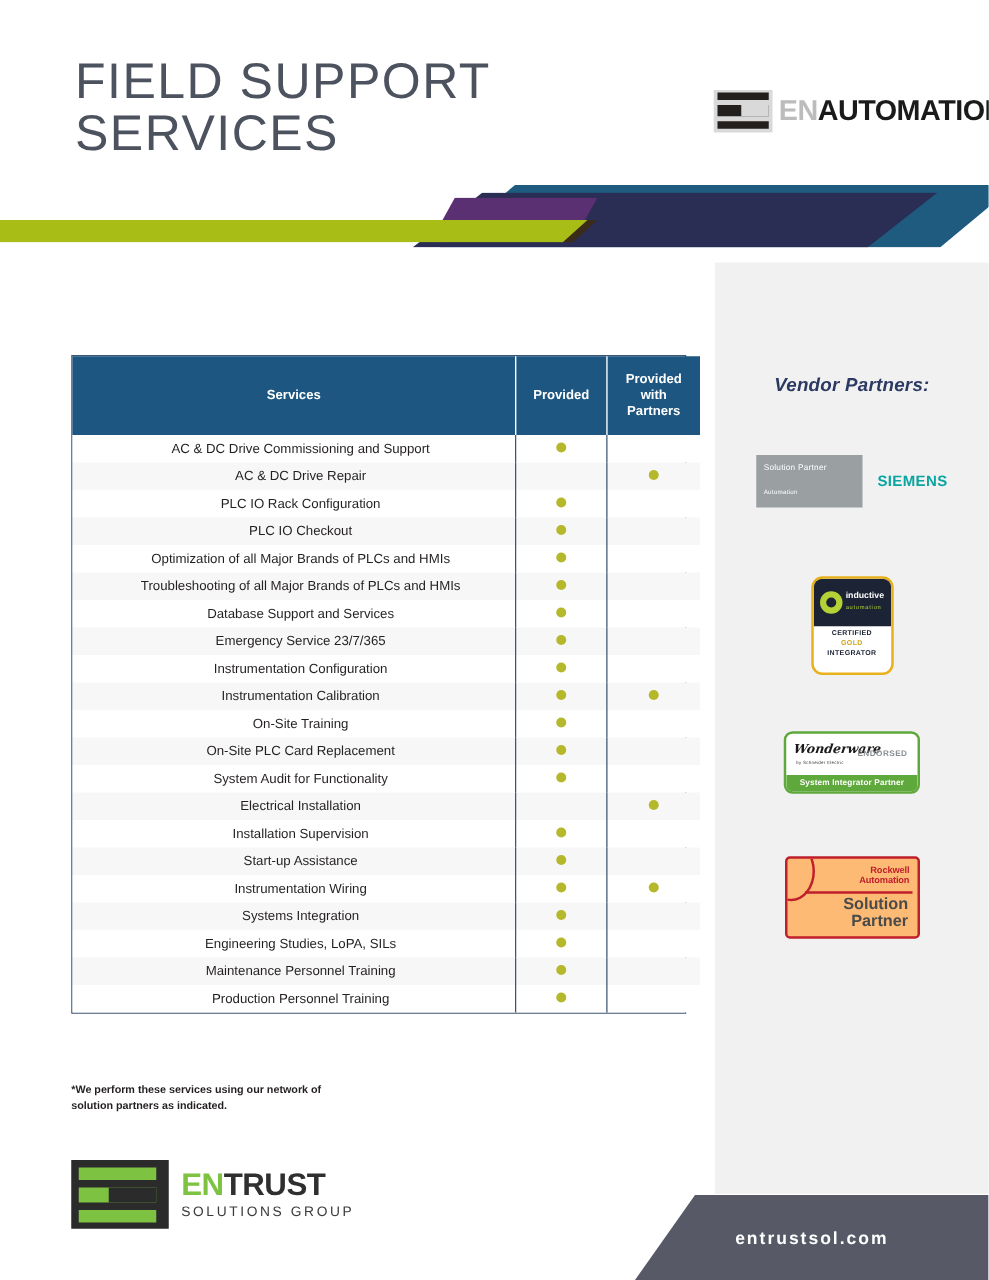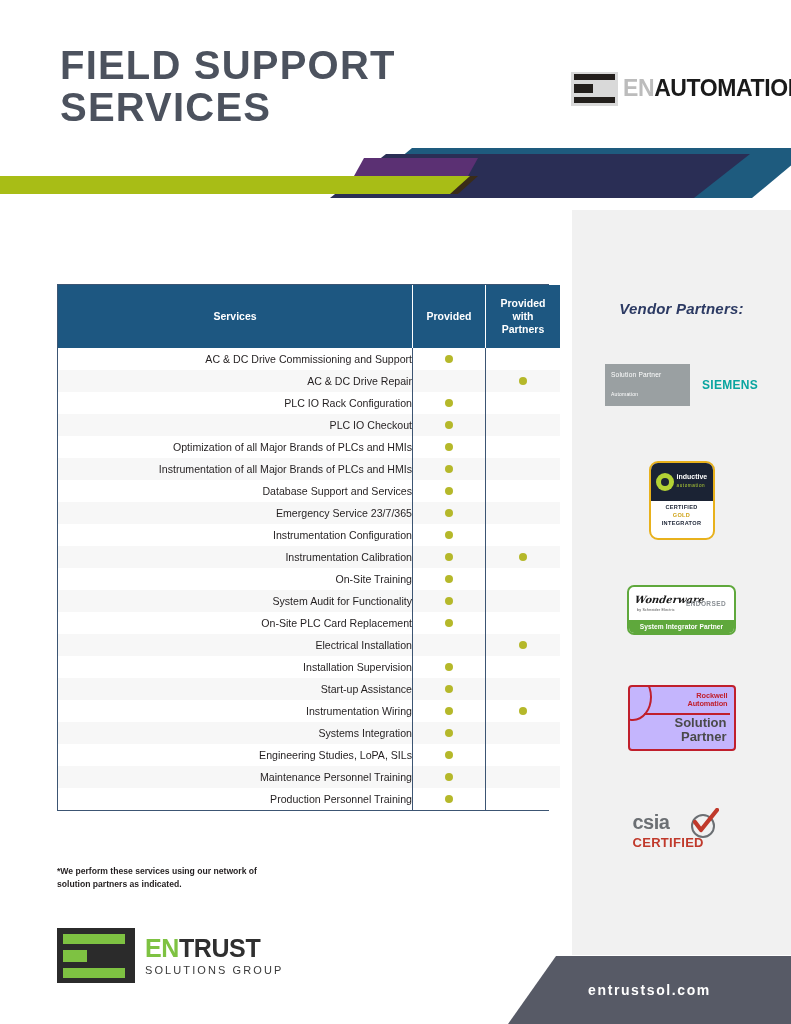--- a/index.html
+++ b/index.html
@@ -8,21 +8,21 @@
     background:#ffffff;
     font-family:"Liberation Sans","DejaVu Sans",sans-serif;
     position:relative;overflow:hidden;
   }
   .page{position:absolute;inset:0;background:#fff;}
 
   
   .header{position:absolute;left:0;top:0;width:791px;height:150px;background:#fff;}
   .title{
     position:absolute;left:60px;top:44px;width:470px;
-    font-size:40px;font-weight:bold;line-height:1.06;
+    font-size:40px;font-weight:normal;line-height:1.06;
     letter-spacing:1.2px;color:#4c525e;
   }
   .title .ln{display:block;}
 
   
   .en-logo{position:absolute;left:571px;top:70px;width:185px;height:38px;}
   .en-mark{position:absolute;left:0;top:2px;width:47px;height:34px;background:#d9d9d9;}
   .en-mark .b{position:absolute;left:0;background:#231f1c;}
   .en-mark .b1{top:2px;left:3px;width:41px;height:6px;}
   .en-mark .b2{top:12px;left:3px;width:41px;height:9px;}
@@ -63,21 +63,21 @@
   }
   thead th:last-child{border-right:none;}
   th.c-serv{width:350px;height:51px;}
   th.c-prov{width:68px;}
   th.c-part{width:70px;}
   tbody td{
     font-size:10.6px;color:#231f20;height:22px;padding:0;
     border-right:1px solid #3c5573;
   }
   tbody td:last-child{border-right:none;}
-  tbody td.svc{padding-left:11px;text-align:right;}
+  tbody td.svc{padding-left:11px;text-align:center;}
   tbody td.mk{text-align:center;}
   tbody tr:nth-child(even){background:#f7f7f7;}
   tbody tr:nth-child(odd){background:#ffffff;}
   .dot{display:inline-block;width:8px;height:8px;border-radius:50%;background:#b5b82a;}
 
   .footnote{
     position:absolute;left:57px;top:865px;width:490px;
     font-size:8.6px;font-weight:bold;color:#231f20;line-height:1.5;
   }
 
@@ -107,21 +107,21 @@
   
   .wonder{top:585px;height:46px;}
   .won-card{display:inline-block;width:105px;height:46px;border:2px solid #5fa83c;border-radius:7px;background:#fff;overflow:hidden;position:relative;}
   .won-script{position:absolute;left:6px;top:7px;font-family:"DejaVu Serif",serif;font-style:italic;font-weight:bold;font-size:10px;color:#1a1a1a;transform:skewX(-8deg);}
   .won-sub{position:absolute;left:8px;top:21px;font-size:3.6px;color:#444;letter-spacing:.2px;}
   .won-end{position:absolute;right:8px;top:13px;font-size:6.5px;font-weight:bold;color:#8a8f94;letter-spacing:.4px;}
   .won-bar{position:absolute;left:0;bottom:0;width:100%;height:13px;background:#5fa83c;color:#fff;font-size:6.6px;font-weight:bold;text-align:center;line-height:13px;letter-spacing:.1px;}
 
   
   .rockwell{top:685px;height:62px;}
-  .rock-card{display:inline-block;width:104px;height:62px;position:relative;background:#c4b5fd;
+  .rock-card{display:inline-block;width:104px;height:62px;position:relative;background:#fdba74;
     border:2px solid #c01f2c;border-radius:4px;overflow:hidden;}
   .rock-t1{position:absolute;right:6px;top:5px;text-align:right;font-size:7.4px;font-weight:bold;color:#c01f2c;line-height:1.12;letter-spacing:-.1px;}
   .rock-line{position:absolute;left:14px;top:26px;width:86px;height:2px;background:#c01f2c;}
   .rock-t2{position:absolute;right:7px;top:29px;text-align:right;font-size:13px;font-weight:bold;color:#4a4a4a;line-height:1.05;}
   .rock-arc{position:absolute;left:-16px;top:-14px;width:34px;height:44px;border:2px solid #c01f2c;border-radius:50%;}
 
   
   .csia{top:808px;height:48px;}
   .csia-in{display:inline-block;position:relative;width:110px;height:48px;}
   .csia-word{position:absolute;left:6px;top:3px;font-size:20px;font-weight:bold;color:#6b6f73;letter-spacing:-.5px;}
@@ -217,21 +217,21 @@
             <td class="svc">PLC IO Checkout</td>
             <td class="mk"><span class="dot"></span></td>
             <td class="mk"></td>
           </tr>
           <tr>
             <td class="svc">Optimization of all Major Brands of PLCs and HMIs</td>
             <td class="mk"><span class="dot"></span></td>
             <td class="mk"></td>
           </tr>
           <tr>
-            <td class="svc">Instrumentation of all Major Brands of PLCs and HMIs</td>
+            <td class="svc">Troubleshooting of all Major Brands of PLCs and HMIs</td>
             <td class="mk"><span class="dot"></span></td>
             <td class="mk"></td>
           </tr>
           <tr>
             <td class="svc">Database Support and Services</td>
             <td class="mk"><span class="dot"></span></td>
             <td class="mk"></td>
           </tr>
           <tr>
             <td class="svc">Emergency Service 23/7/365</td>
@@ -247,26 +247,26 @@
             <td class="svc">Instrumentation Calibration</td>
             <td class="mk"><span class="dot"></span></td>
             <td class="mk"><span class="dot"></span></td>
           </tr>
           <tr>
             <td class="svc">On-Site Training</td>
             <td class="mk"><span class="dot"></span></td>
             <td class="mk"></td>
           </tr>
           <tr>
+            <td class="svc">On-Site PLC Card Replacement</td>
+            <td class="mk"><span class="dot"></span></td>
+            <td class="mk"></td>
+          </tr>
+          <tr>
             <td class="svc">System Audit for Functionality</td>
-            <td class="mk"><span class="dot"></span></td>
-            <td class="mk"></td>
-          </tr>
-          <tr>
-            <td class="svc">On-Site PLC Card Replacement</td>
             <td class="mk"><span class="dot"></span></td>
             <td class="mk"></td>
           </tr>
           <tr>
             <td class="svc">Electrical Installation</td>
             <td class="mk"></td>
             <td class="mk"><span class="dot"></span></td>
           </tr>
           <tr>
             <td class="svc">Installation Supervision</td>
@@ -351,30 +351,20 @@
         <span>Automation</span>
       </div>
       <div class="rock-line"></div>
       <div class="rock-t2">
         <span>Solution</span><br>
         <span>Partner</span>
       </div>
     </div>
   </div>
 
-  <div class="vlogo csia">
-    <div class="csia-in">
-      <div class="csia-word">csia</div>
-      <div class="csia-o"></div>
-      <svg class="csia-check" viewBox="0 0 26 28">
-        <path d="M2 14 L8 22 L24 2" stroke="#c0392b" stroke-width="4.2" fill="none" stroke-linecap="round" stroke-linejoin="round"></path>
-      </svg>
-      <div class="csia-cert">CERTIFIED</div>
-    </div>
-  </div>
 
   <div class="entrust">
     <div class="ent-mark">
       <div class="g1"></div>
         <div class="g2"></div>
         <div class="g3"></div>
         <div class="cut"></div>
     </div>
     <div class="ent-text">
       <div class="l1">

